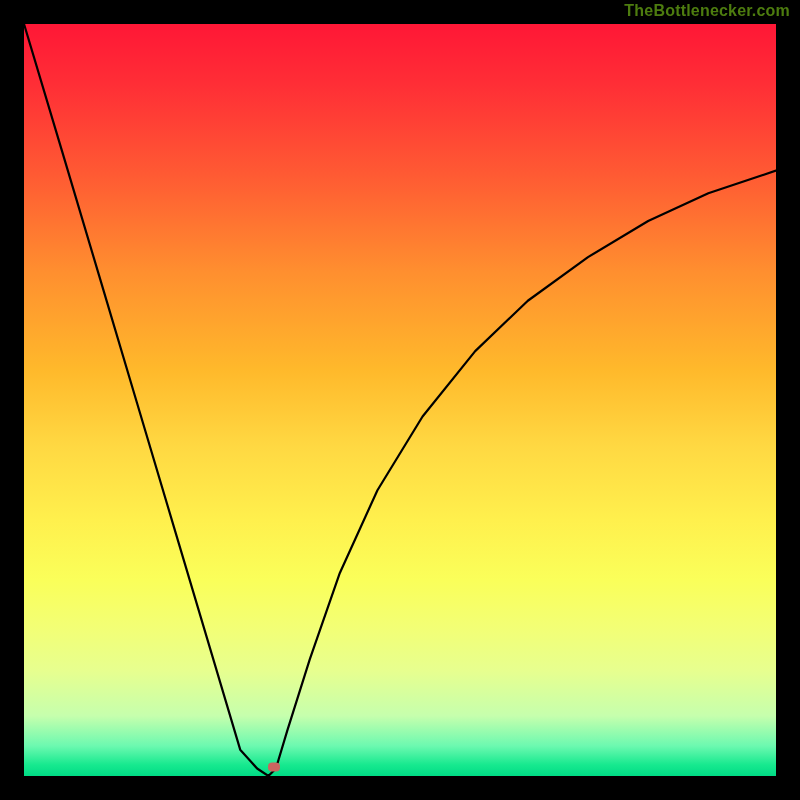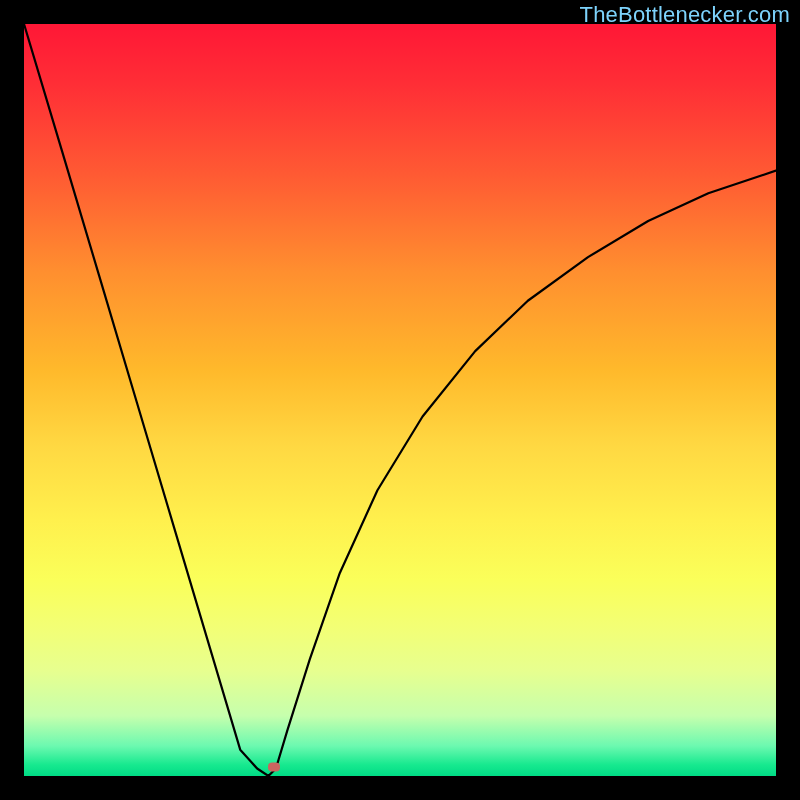--- a/index.html
+++ b/index.html
@@ -14,23 +14,23 @@
   .frame {
     position: relative;
     width: 800px;
     height: 800px;
     background: #000;
   }
   .watermark {
     position: absolute;
     top: 2px;
     right: 10px;
-    color: #7dd3fc;
-    font-size: 22px;
-    font-weight: 400;
+    color: #4d7c0f;
+    font-size: 16px;
+    font-weight: 700;
     letter-spacing: 0.2px;
     z-index: 20;
   }
   .plot-area {
     position: absolute;
     left: 24px;
     top: 24px;
     width: 752px;
     height: 752px;
     overflow: hidden;

